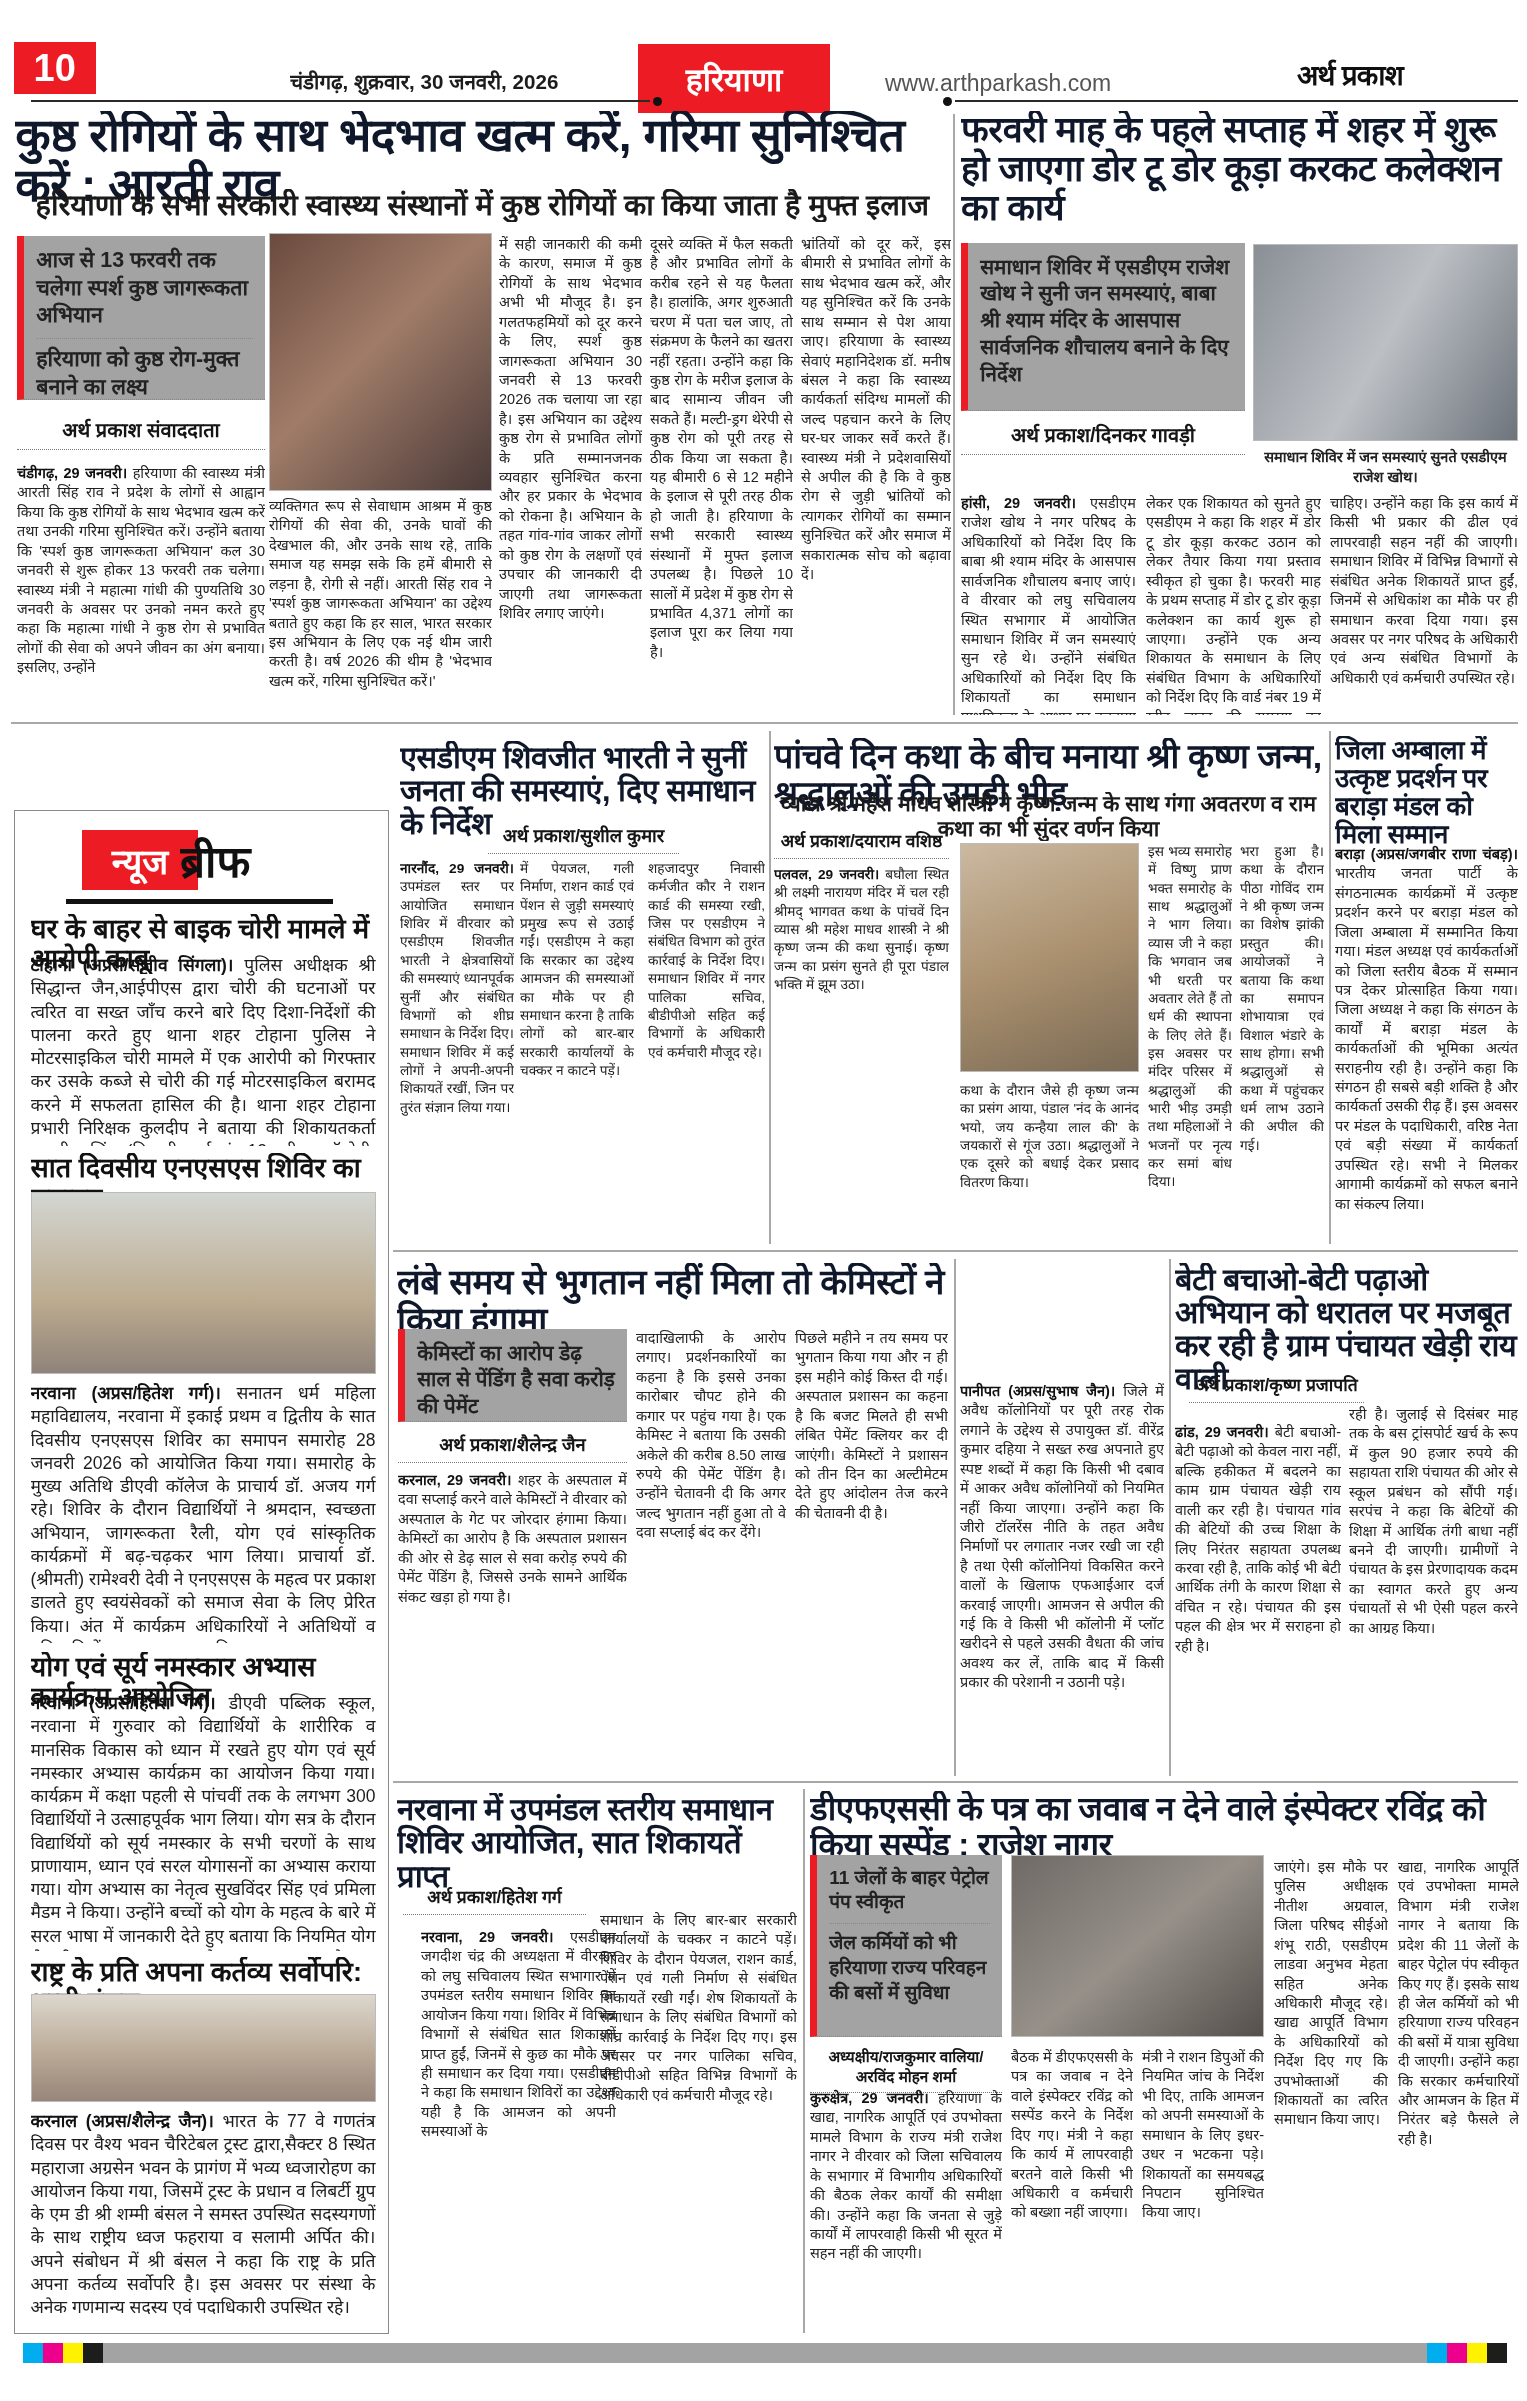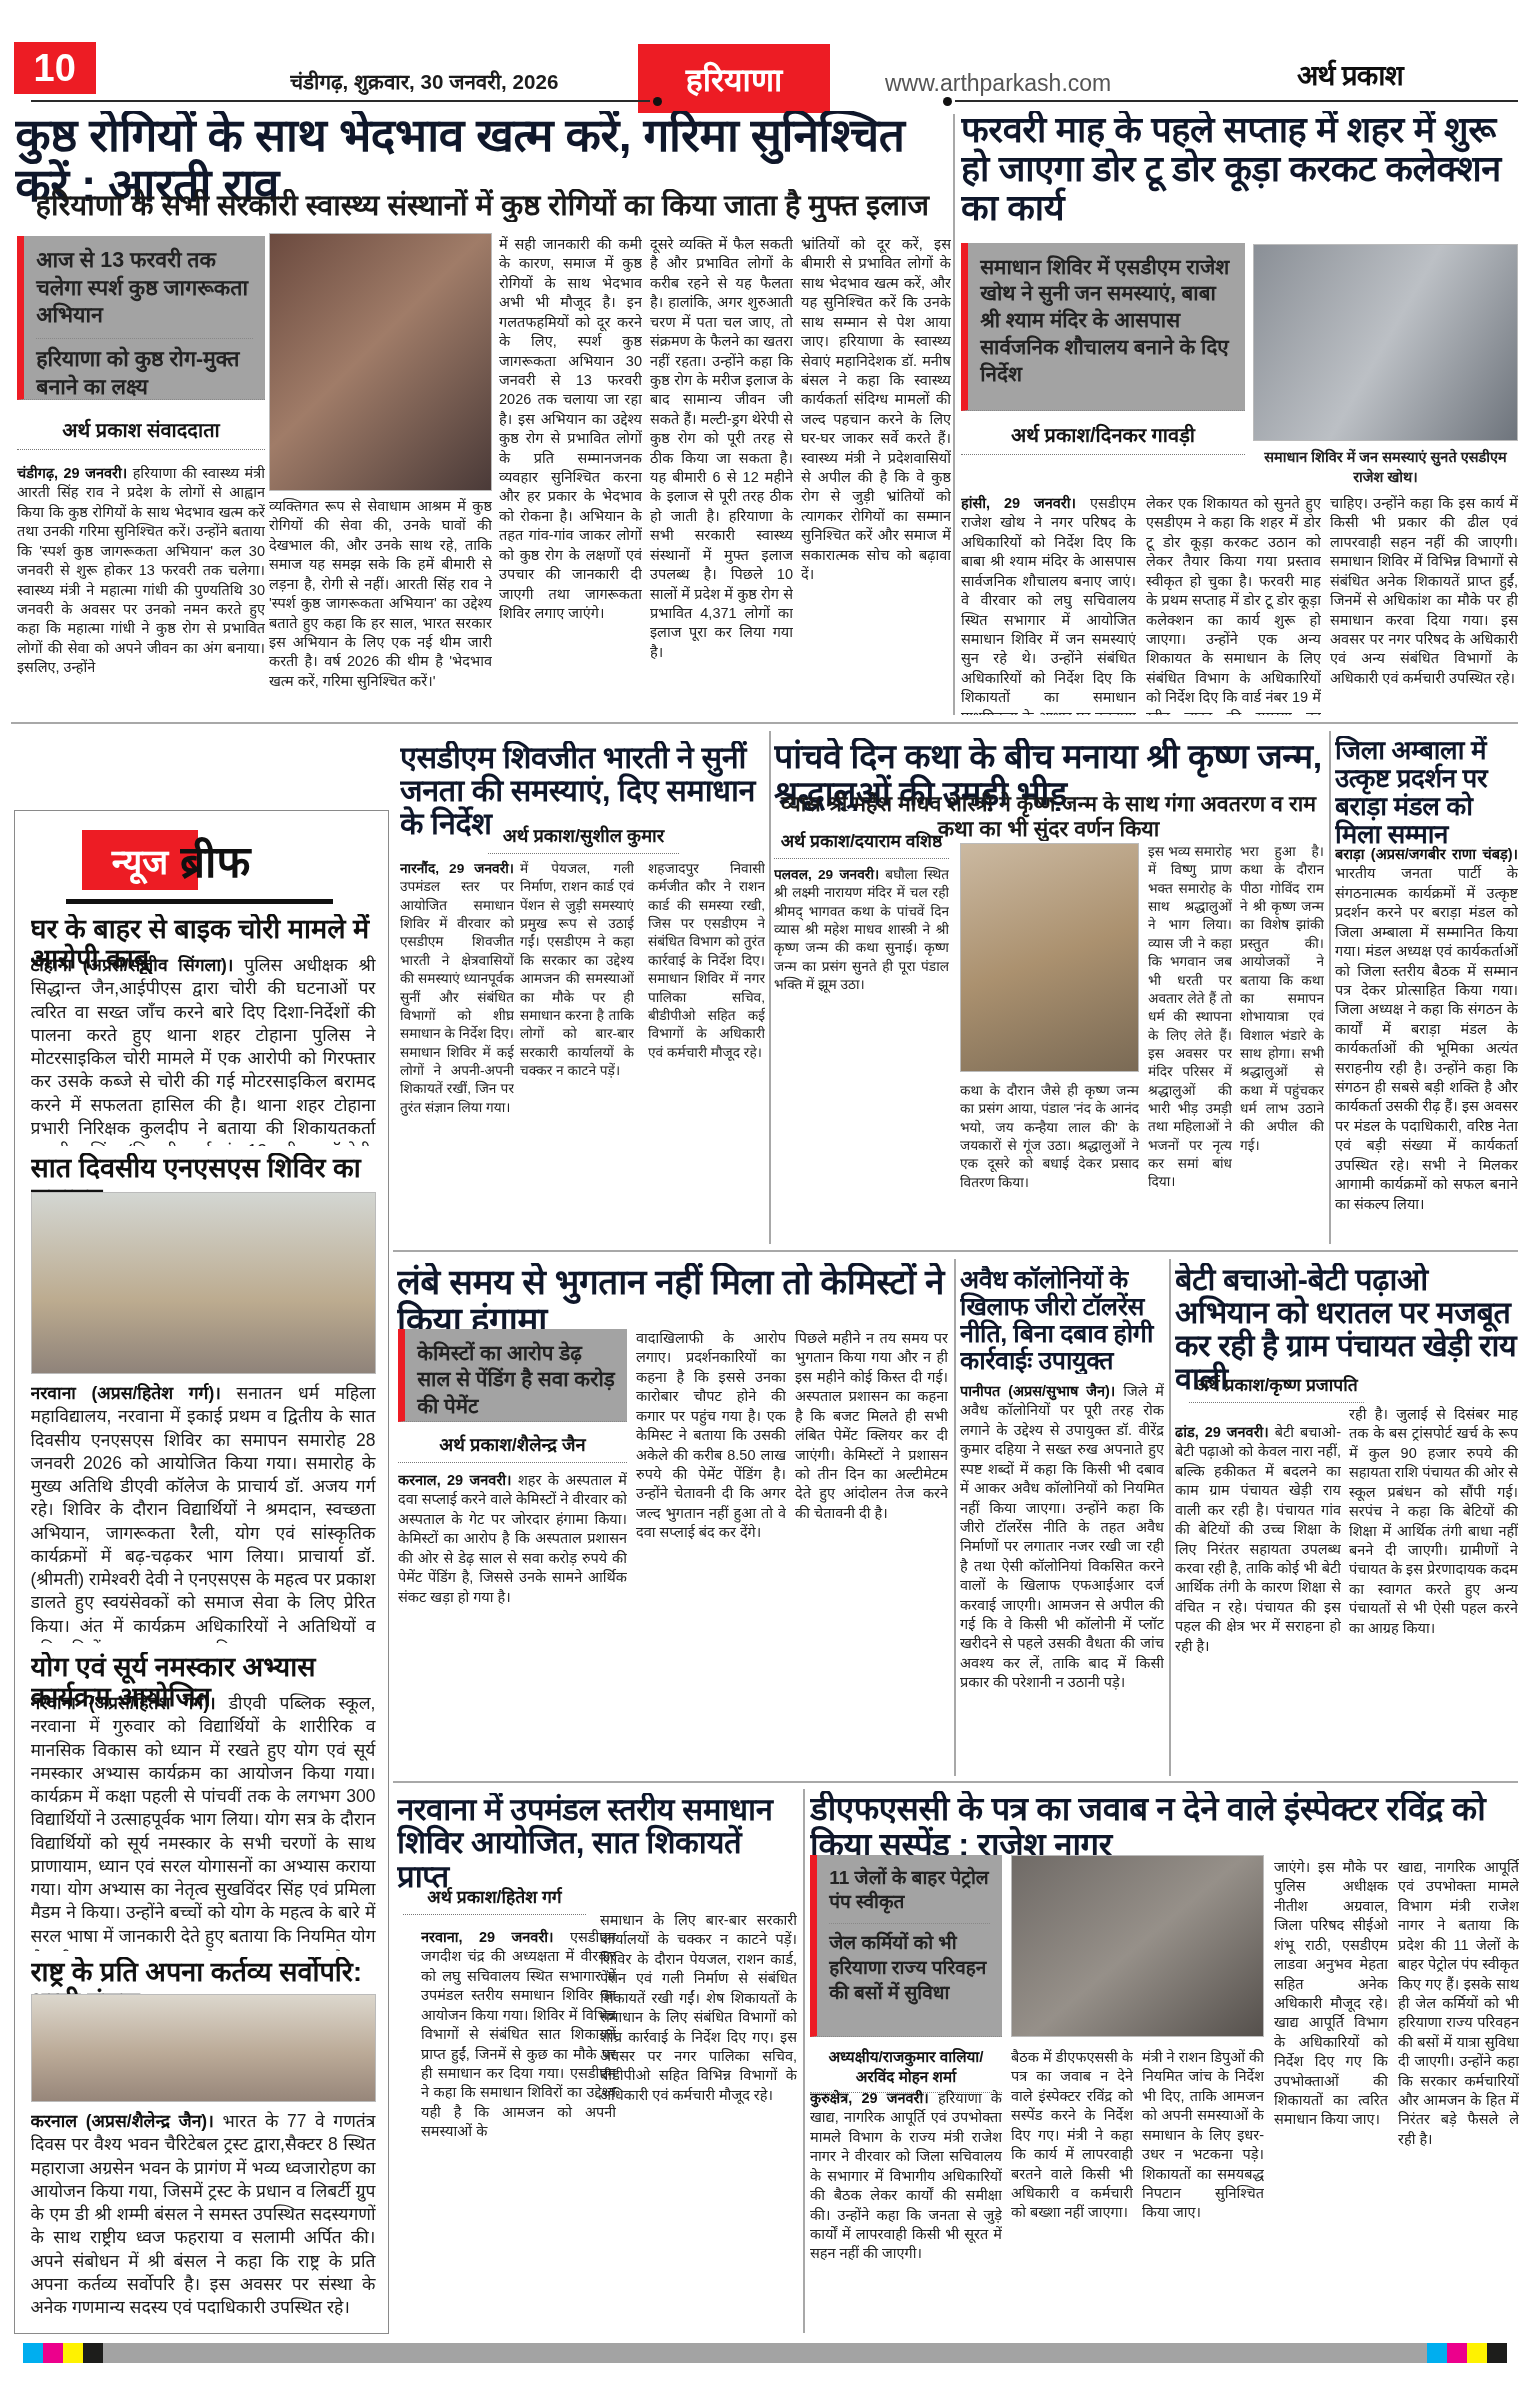--- a/index.html
+++ b/index.html
@@ -187,21 +187,20 @@
 
   <div class="abs body-t" style="left:398px;top:1471px;width:229px;height:304px;">
     <span class="dl">करनाल, 29 जनवरी।</span>
     <span>शहर के अस्पताल में दवा सप्लाई करने वाले केमिस्टों ने वीरवार को अस्पताल के गेट पर जोरदार हंगामा किया। केमिस्टों का आरोप है कि अस्पताल प्रशासन की ओर से डेढ़ साल से सवा करोड़ रुपये की पेमेंट पेंडिंग है, जिससे उनके सामने आर्थिक संकट खड़ा हो गया है।</span>
   </div>
   <div class="abs body-t" style="left:636px;top:1329px;width:150px;height:445px;"><span>वादाखिलाफी के आरोप लगाए। प्रदर्शनकारियों का कहना है कि इससे उनका कारोबार चौपट होने की कगार पर पहुंच गया है। एक केमिस्ट ने बताया कि उसकी अकेले की करीब 8.50 लाख रुपये की पेमेंट पेंडिंग है। उन्होंने चेतावनी दी कि अगर जल्द भुगतान नहीं हुआ तो वे दवा सप्लाई बंद कर देंगे।</span></div>
   <div class="abs body-t" style="left:795px;top:1329px;width:153px;height:445px;"><span>पिछले महीने न तय समय पर भुगतान किया गया और न ही इस महीने कोई किस्त दी गई। अस्पताल प्रशासन का कहना है कि बजट मिलते ही सभी लंबित पेमेंट क्लियर कर दी जाएंगी। केमिस्टों ने प्रशासन को तीन दिन का अल्टीमेटम देते हुए आंदोलन तेज करने की चेतावनी दी है।</span></div>
 
   <div class="abs vline" style="left:954px;top:1259px;height:517px;"></div>
 
-  <div class="abs hl" style="left:960px;top:1266px;width:204px;font-size:25px;"><span>अवैध कॉलोनियों के खिलाफ जीरो टॉलरेंस नीति, बिना दबाव होगी कार्रवाईः उपायुक्त</span></div>
   <div class="abs body-t" style="left:960px;top:1382px;width:204px;height:392px;">
     <span class="dl">पानीपत (अप्रस/सुभाष जैन)।</span>
     <span>जिले में अवैध कॉलोनियों पर पूरी तरह रोक लगाने के उद्देश्य से उपायुक्त डॉ. वीरेंद्र कुमार दहिया ने सख्त रुख अपनाते हुए स्पष्ट शब्दों में कहा कि किसी भी दबाव में आकर अवैध कॉलोनियों को नियमित नहीं किया जाएगा। उन्होंने कहा कि जीरो टॉलरेंस नीति के तहत अवैध निर्माणों पर लगातार नजर रखी जा रही है तथा ऐसी कॉलोनियां विकसित करने वालों के खिलाफ एफआईआर दर्ज करवाई जाएगी। आमजन से अपील की गई कि वे किसी भी कॉलोनी में प्लॉट खरीदने से पहले उसकी वैधता की जांच अवश्य कर लें, ताकि बाद में किसी प्रकार की परेशानी न उठानी पड़े।</span>
   </div>
 
   <div class="abs vline" style="left:1169px;top:1259px;height:517px;"></div>
 
   <div class="abs hl" style="left:1175px;top:1263px;width:343px;font-size:30.5px;"><span>बेटी बचाओ-बेटी पढ़ाओ अभियान को धरातल पर मजबूत कर रही है ग्राम पंचायत खेड़ी राय वाली</span></div>
   <div class="abs byline" style="left:1189px;top:1372px;width:175px;font-size:17.5px;"><span>अर्थ प्रकाश/कृष्ण प्रजापति</span></div>
 

